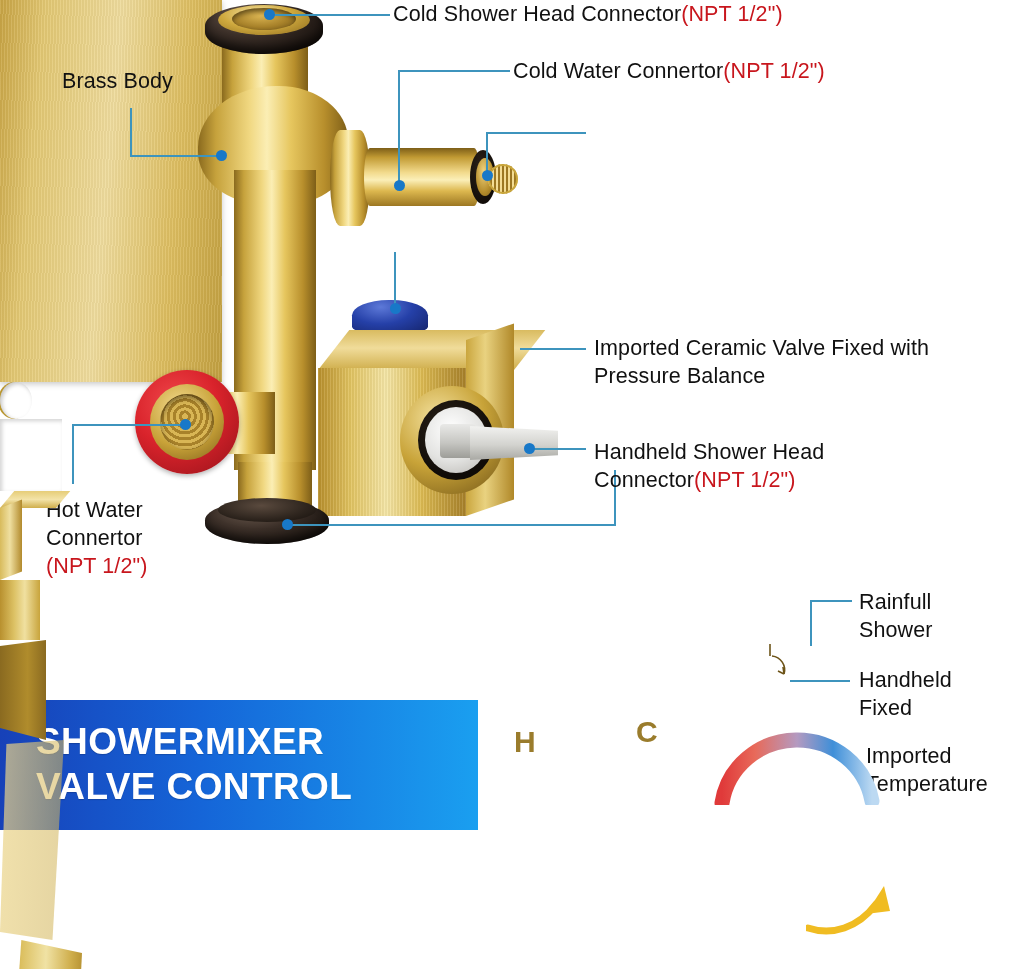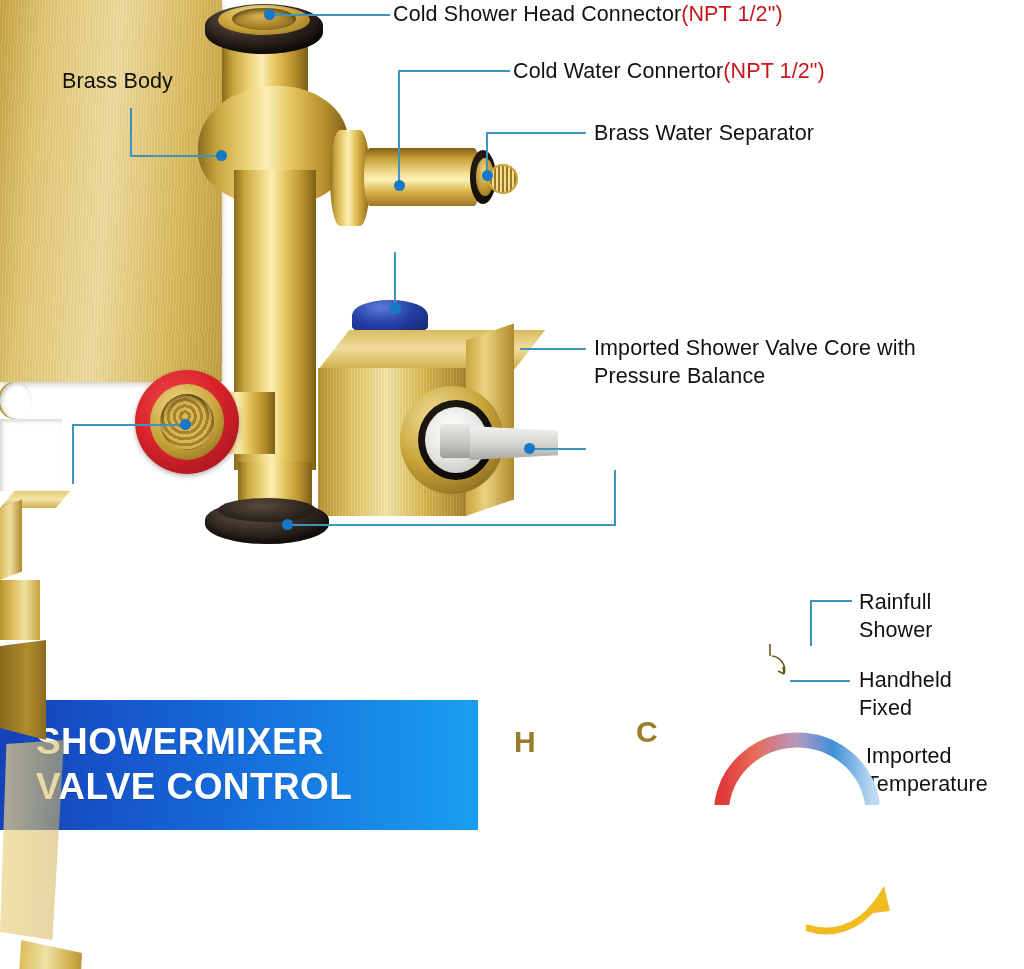--- a/index.html
+++ b/index.html
@@ -224,28 +224,32 @@
 
   <div class="ld ldh" style="left:810px;top:600px;width:42px;"></div>
   <div class="ld ldv" style="left:810px;top:600px;height:46px;"></div>
 
   <div class="ld ldh" style="left:790px;top:680px;width:60px;"></div>
 
   <div class="label" style="left:393px;top:1px;"><span>Cold Shower Head Connector</span><span class="npt">(NPT 1/2")</span></div>
 
   <div class="label" style="left:513px;top:58px;"><span>Cold Water Connertor</span><span class="npt">(NPT 1/2")</span></div>
 
-  <div class="label" style="left:594px;top:120px;"><span>Brass Water Separator</span></div>
 
   <div class="label" style="left:62px;top:68px;"><span>Brass Body</span></div>
 
-  <div class="label two" style="left:594px;top:334px;"><span>Imported Shower Valve Core with
+  <div class="label two" style="left:594px;top:334px;"><span>Imported Ceramic Valve Fixed with
 Pressure Balance</span></div>
 
-
+  <div class="label two" style="left:594px;top:438px;"><span>Handheld Shower Head
+Connector</span><span class="npt">(NPT 1/2")</span></div>
+
+  <div class="label two" style="left:46px;top:496px;"><span>Hot Water
+Connertor
+</span><span class="npt">(NPT 1/2")</span></div>
 
   <div class="label two" style="left:859px;top:588px;"><span>Rainfull
 Shower</span></div>
 
   <div class="label two" style="left:859px;top:666px;"><span>Handheld
 Fixed</span></div>
 
   <div class="label two" style="left:866px;top:742px;"><span>Imported
 Temperature</span></div>
 

